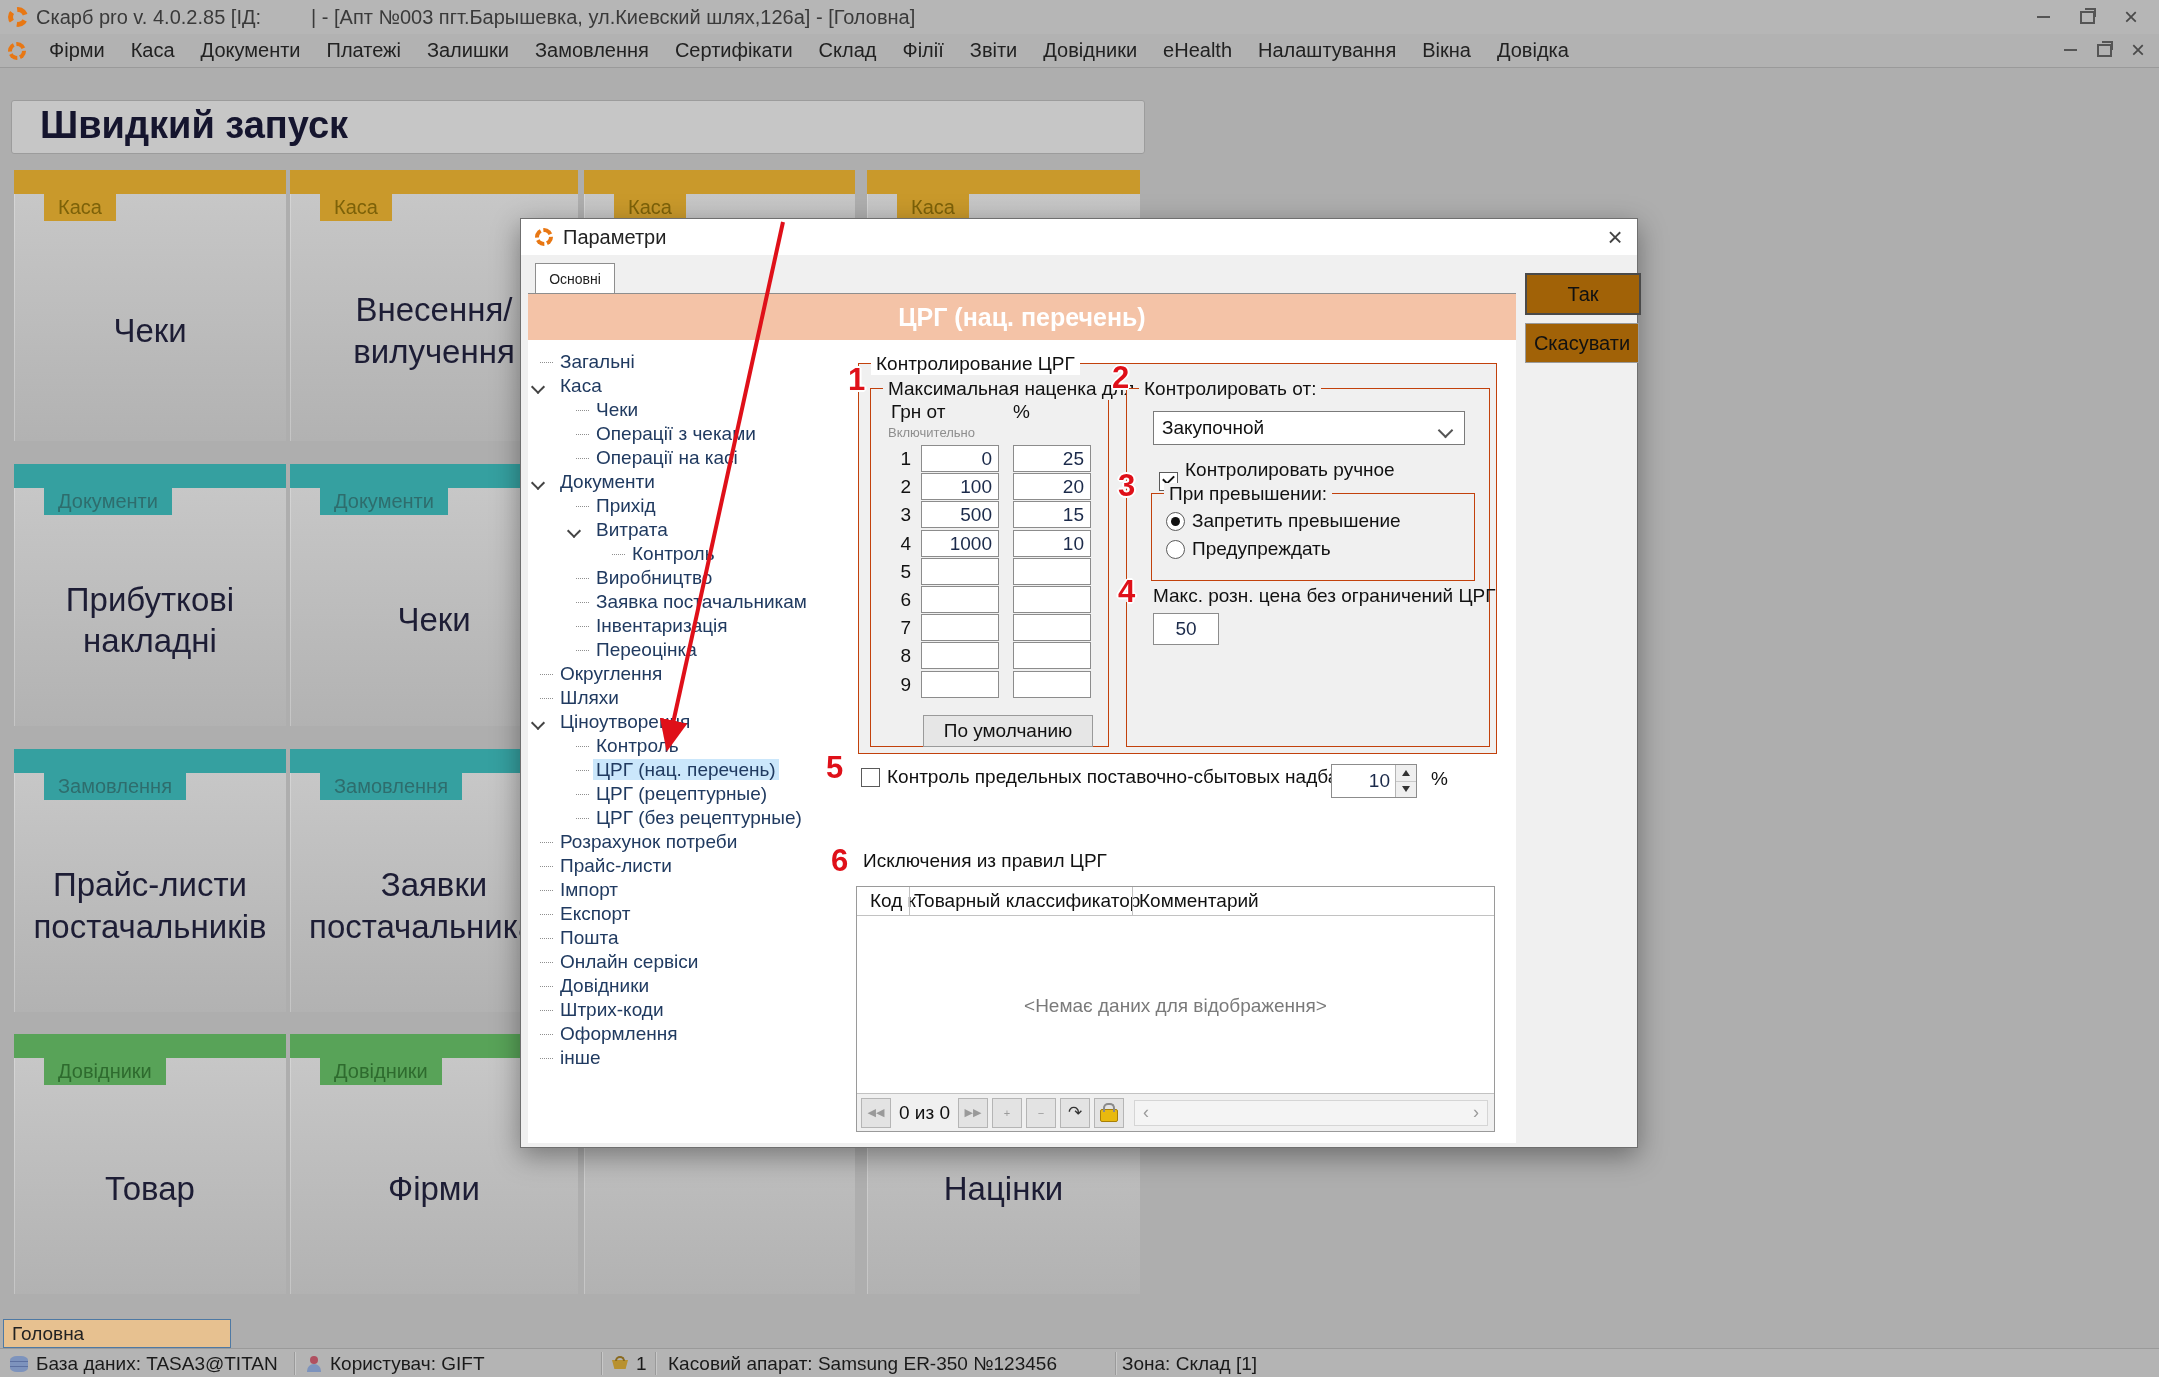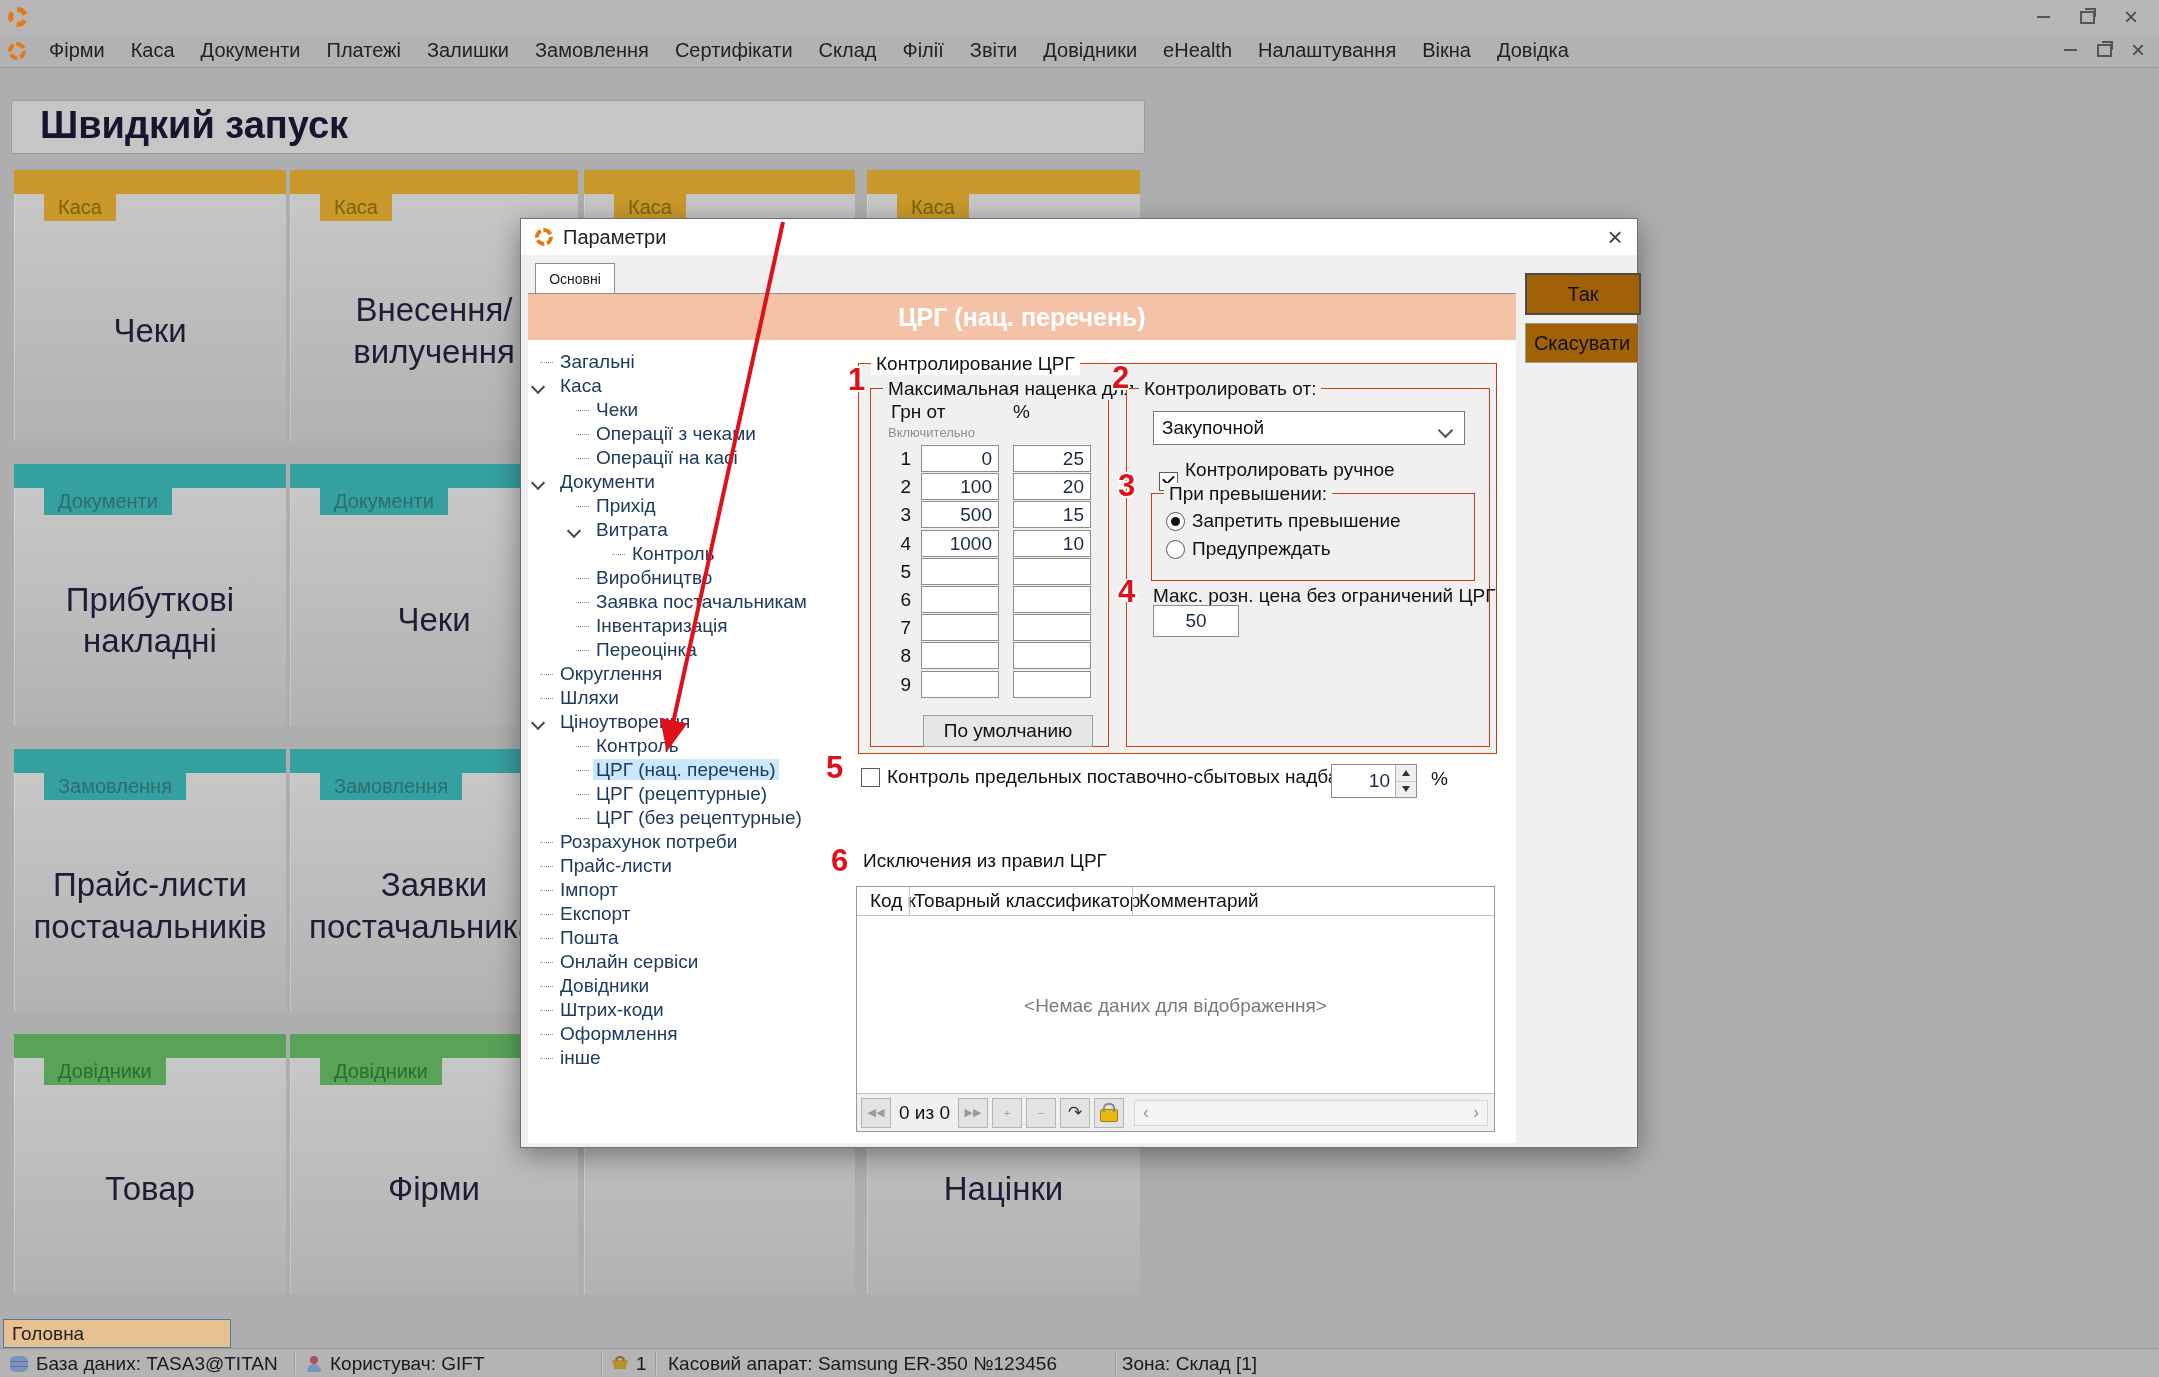--- a/index.html
+++ b/index.html
@@ -84,21 +84,21 @@
   #combo{position:absolute;left:26px;top:22px;width:312px;height:34px;background:#fff;border:1px solid #7a7a7a;box-sizing:border-box;
          font-size:19px;line-height:32px;padding-left:8px;color:#111}
   .combo-chev{position:absolute;right:12px;top:10px;width:9px;height:9px;border-right:2px solid #555;border-bottom:2px solid #555;transform:rotate(45deg)}
   .checkline{position:absolute;display:flex;align-items:center;font-size:19px;color:#111}
   .cbox{width:19px;height:19px;background:#fff;border:1px solid #5a5a5a;box-sizing:border-box;position:relative;flex:none;margin-right:7px}
   .cbox.checked::after{content:"";position:absolute;left:3px;top:2px;width:9px;height:5px;border-left:2px solid #111;border-bottom:2px solid #111;transform:rotate(-45deg)}
   .rbox{width:19px;height:19px;border-radius:50%;background:#fff;border:1px solid #5a5a5a;box-sizing:border-box;position:relative;flex:none;margin-right:7px}
   .rbox.on::after{content:"";position:absolute;left:4px;top:4px;width:9px;height:9px;border-radius:50%;background:#111}
   #group-warn{left:24px;top:104px;width:322px;height:86px}
   #label-maxprice{position:absolute;left:26px;top:196px;font-size:19px;color:#111;white-space:nowrap}
-  #input-50{position:absolute;left:26px;top:216px;width:86px;height:32px;background:#fff;border:1px solid #8c8c8c;box-sizing:border-box;
+  #input-50{position:absolute;left:26px;top:224px;width:66px;height:32px;background:#fff;border:1px solid #8c8c8c;box-sizing:border-box;
             font-size:19px;line-height:30px;text-align:center;color:#1b2a4a}
 
   
   #check5{left:333px;top:472px}
   #spin10{position:absolute;left:803px;top:470px;width:86px;height:34px;background:#fff;border:1px solid #8c8c8c;box-sizing:border-box}
   #spin10 .val{position:absolute;left:0;top:0;right:22px;bottom:0;font-size:19px;line-height:32px;text-align:right;padding-right:4px;color:#1b2a4a}
   .spin-btns{position:absolute;right:0;top:0;width:20px;height:100%;border-left:1px solid #b5b5b5;display:flex;flex-direction:column}
   .spin-b{flex:1;display:flex;align-items:center;justify-content:center;background:#efefef;border-bottom:1px solid #c9c9c9}
   .spin-b:last-child{border-bottom:none}
   .tri-up{width:0;height:0;border-left:4px solid transparent;border-right:4px solid transparent;border-bottom:6px solid #333}
@@ -142,20 +142,21 @@
   .user-ico::after{content:"";position:absolute;left:1px;top:8px;width:14px;height:8px;border-radius:7px 7px 0 0;background:#7d93bd}
   .cart-ico{width:18px;height:15px;position:relative;margin-right:6px;flex:none}
   .cart-ico::before{content:"";position:absolute;left:0;top:4px;width:16px;height:9px;background:#b8912f;clip-path:polygon(0 0,100% 0,85% 100%,15% 100%)}
   .cart-ico::after{content:"";position:absolute;left:3px;top:0;width:10px;height:5px;border:2px solid #8a6a1f;border-bottom:none;border-radius:5px 5px 0 0;box-sizing:border-box}
 </style>
 </head>
 <body>
 
 <div class="abs" id="titlebar">
   <div class="app-logo"></div>
+  <div class="title-text">Скарб pro v. 4.0.2.85 [ІД:         | - [Апт №003 пгт.Барышевка, ул.Киевский шлях,126а] - [Головна]</div>
   <div class="winctl">
     <div class="wbtn">
         <div class="ico-min"></div>
       </div>
     <div class="wbtn">
         <div class="ico-restore"></div>
       </div>
     <div class="wbtn">
         <span class="ico-close-x">×</span>
       </div>

